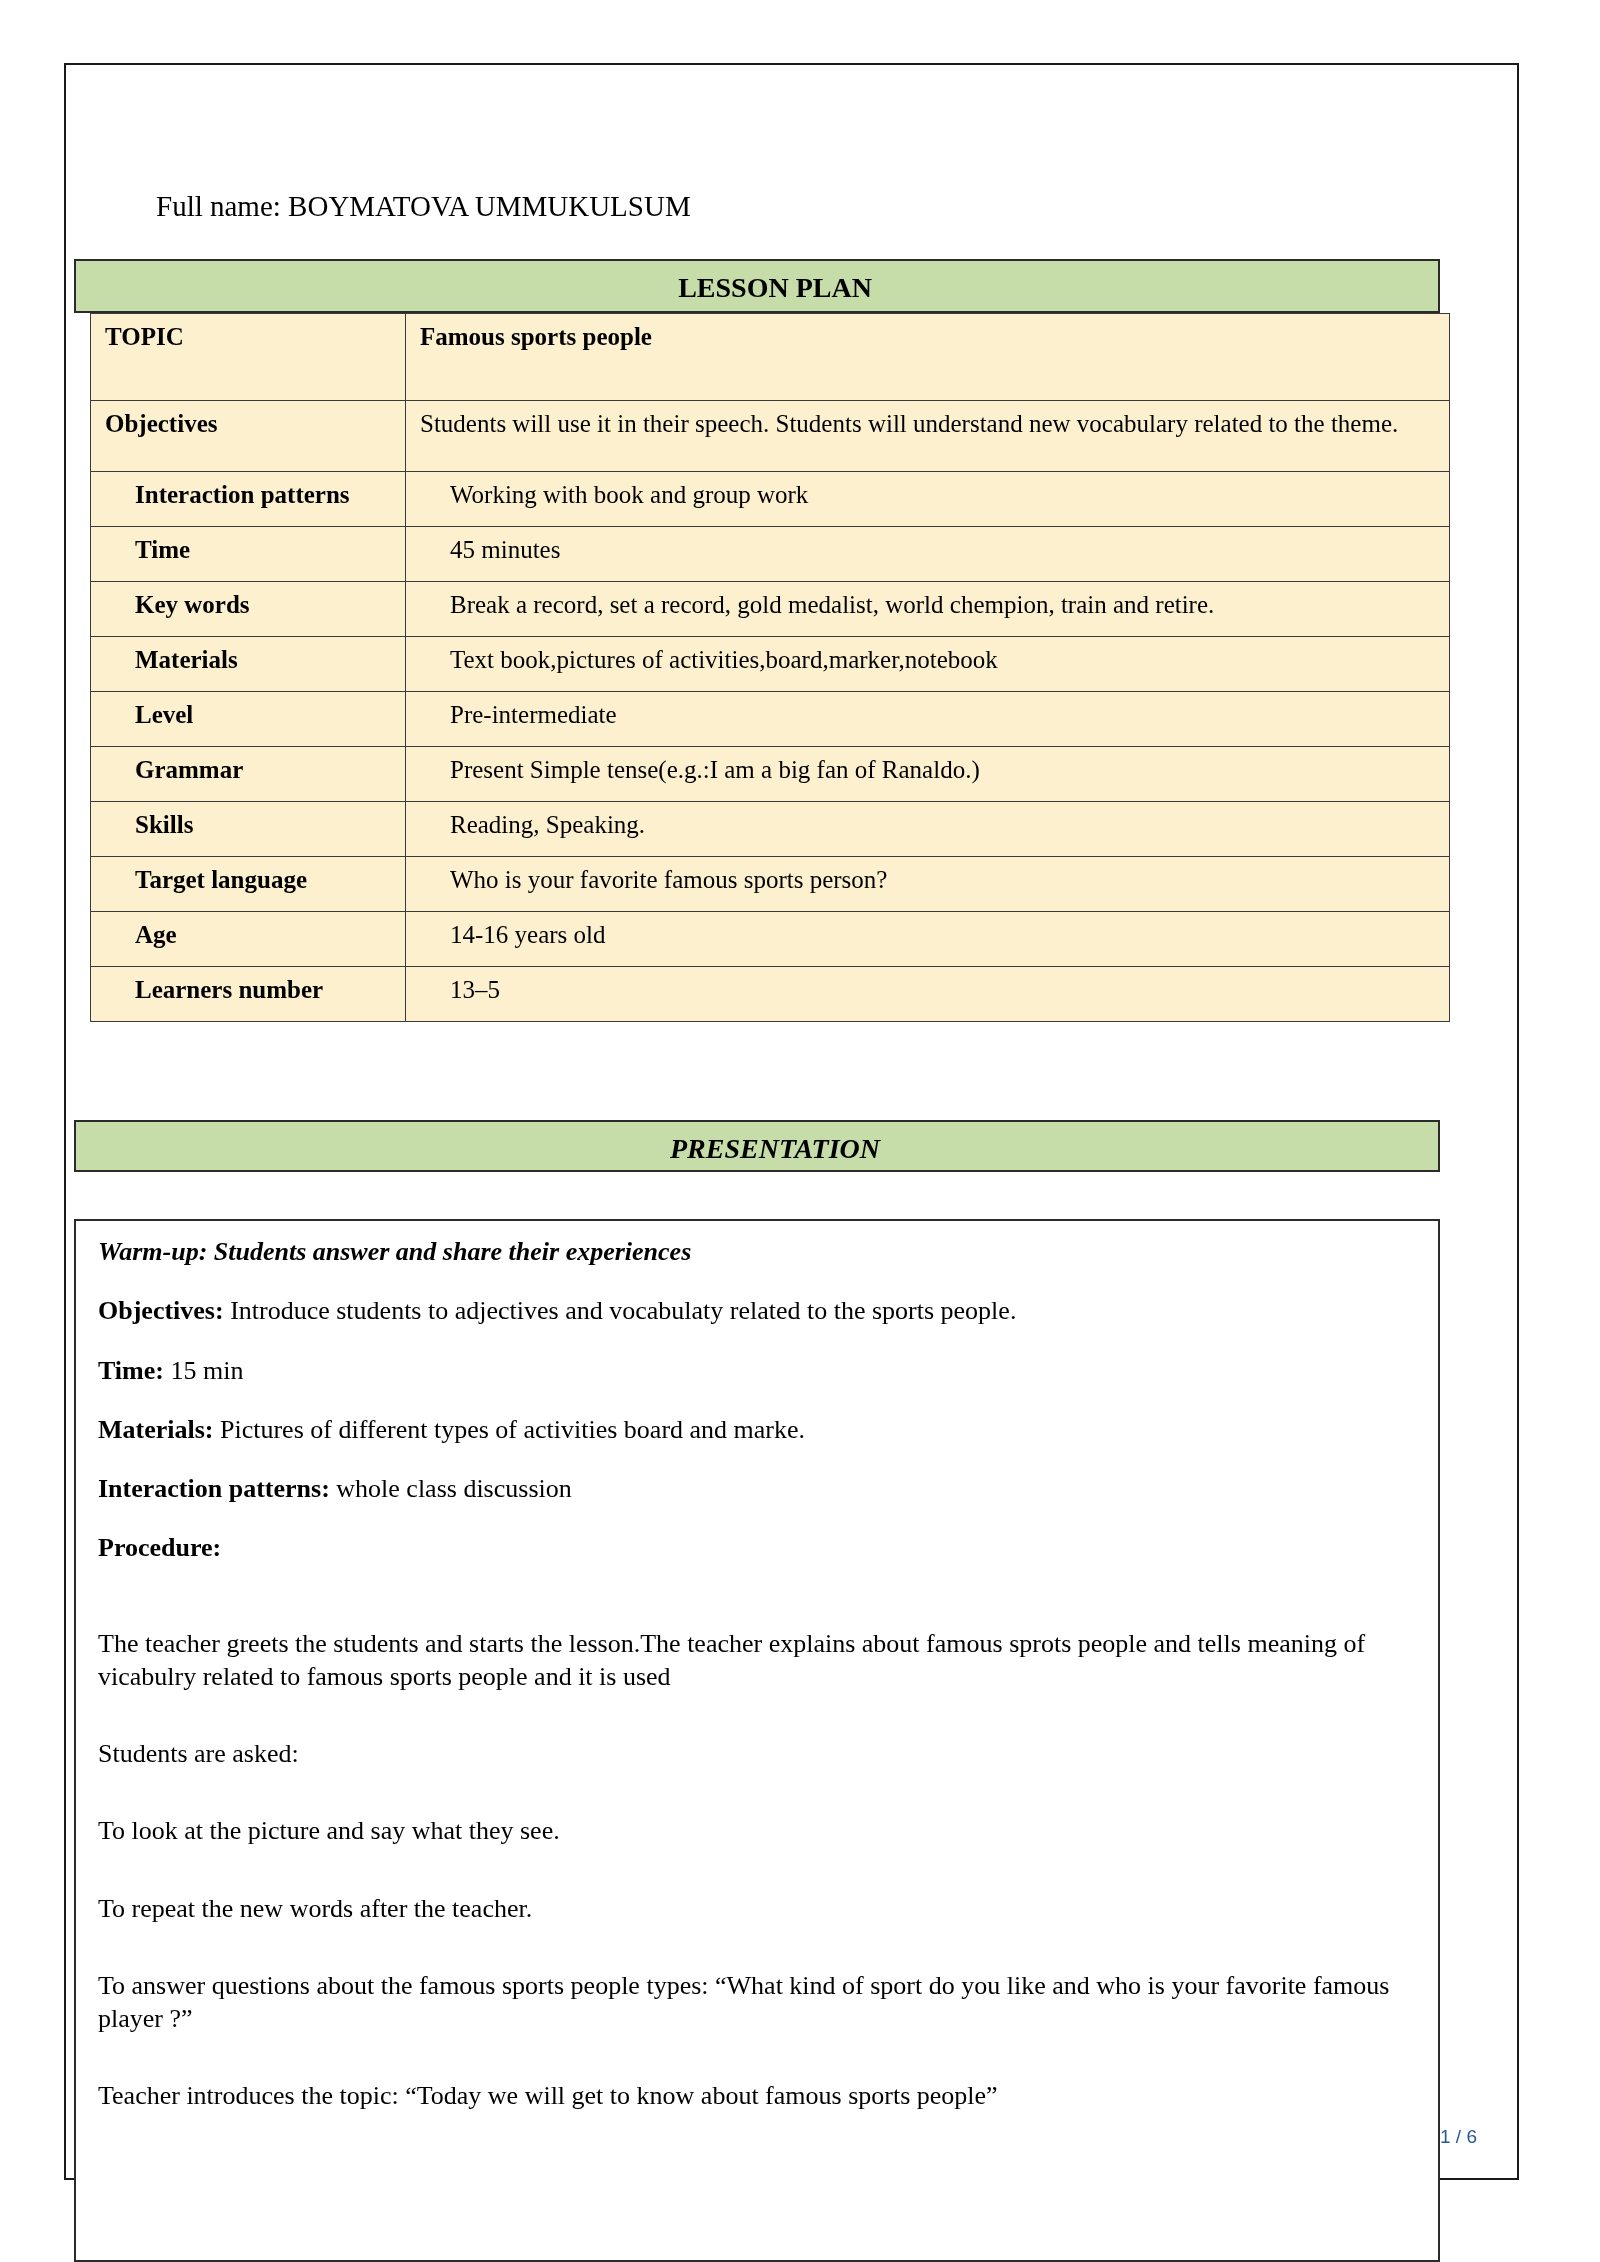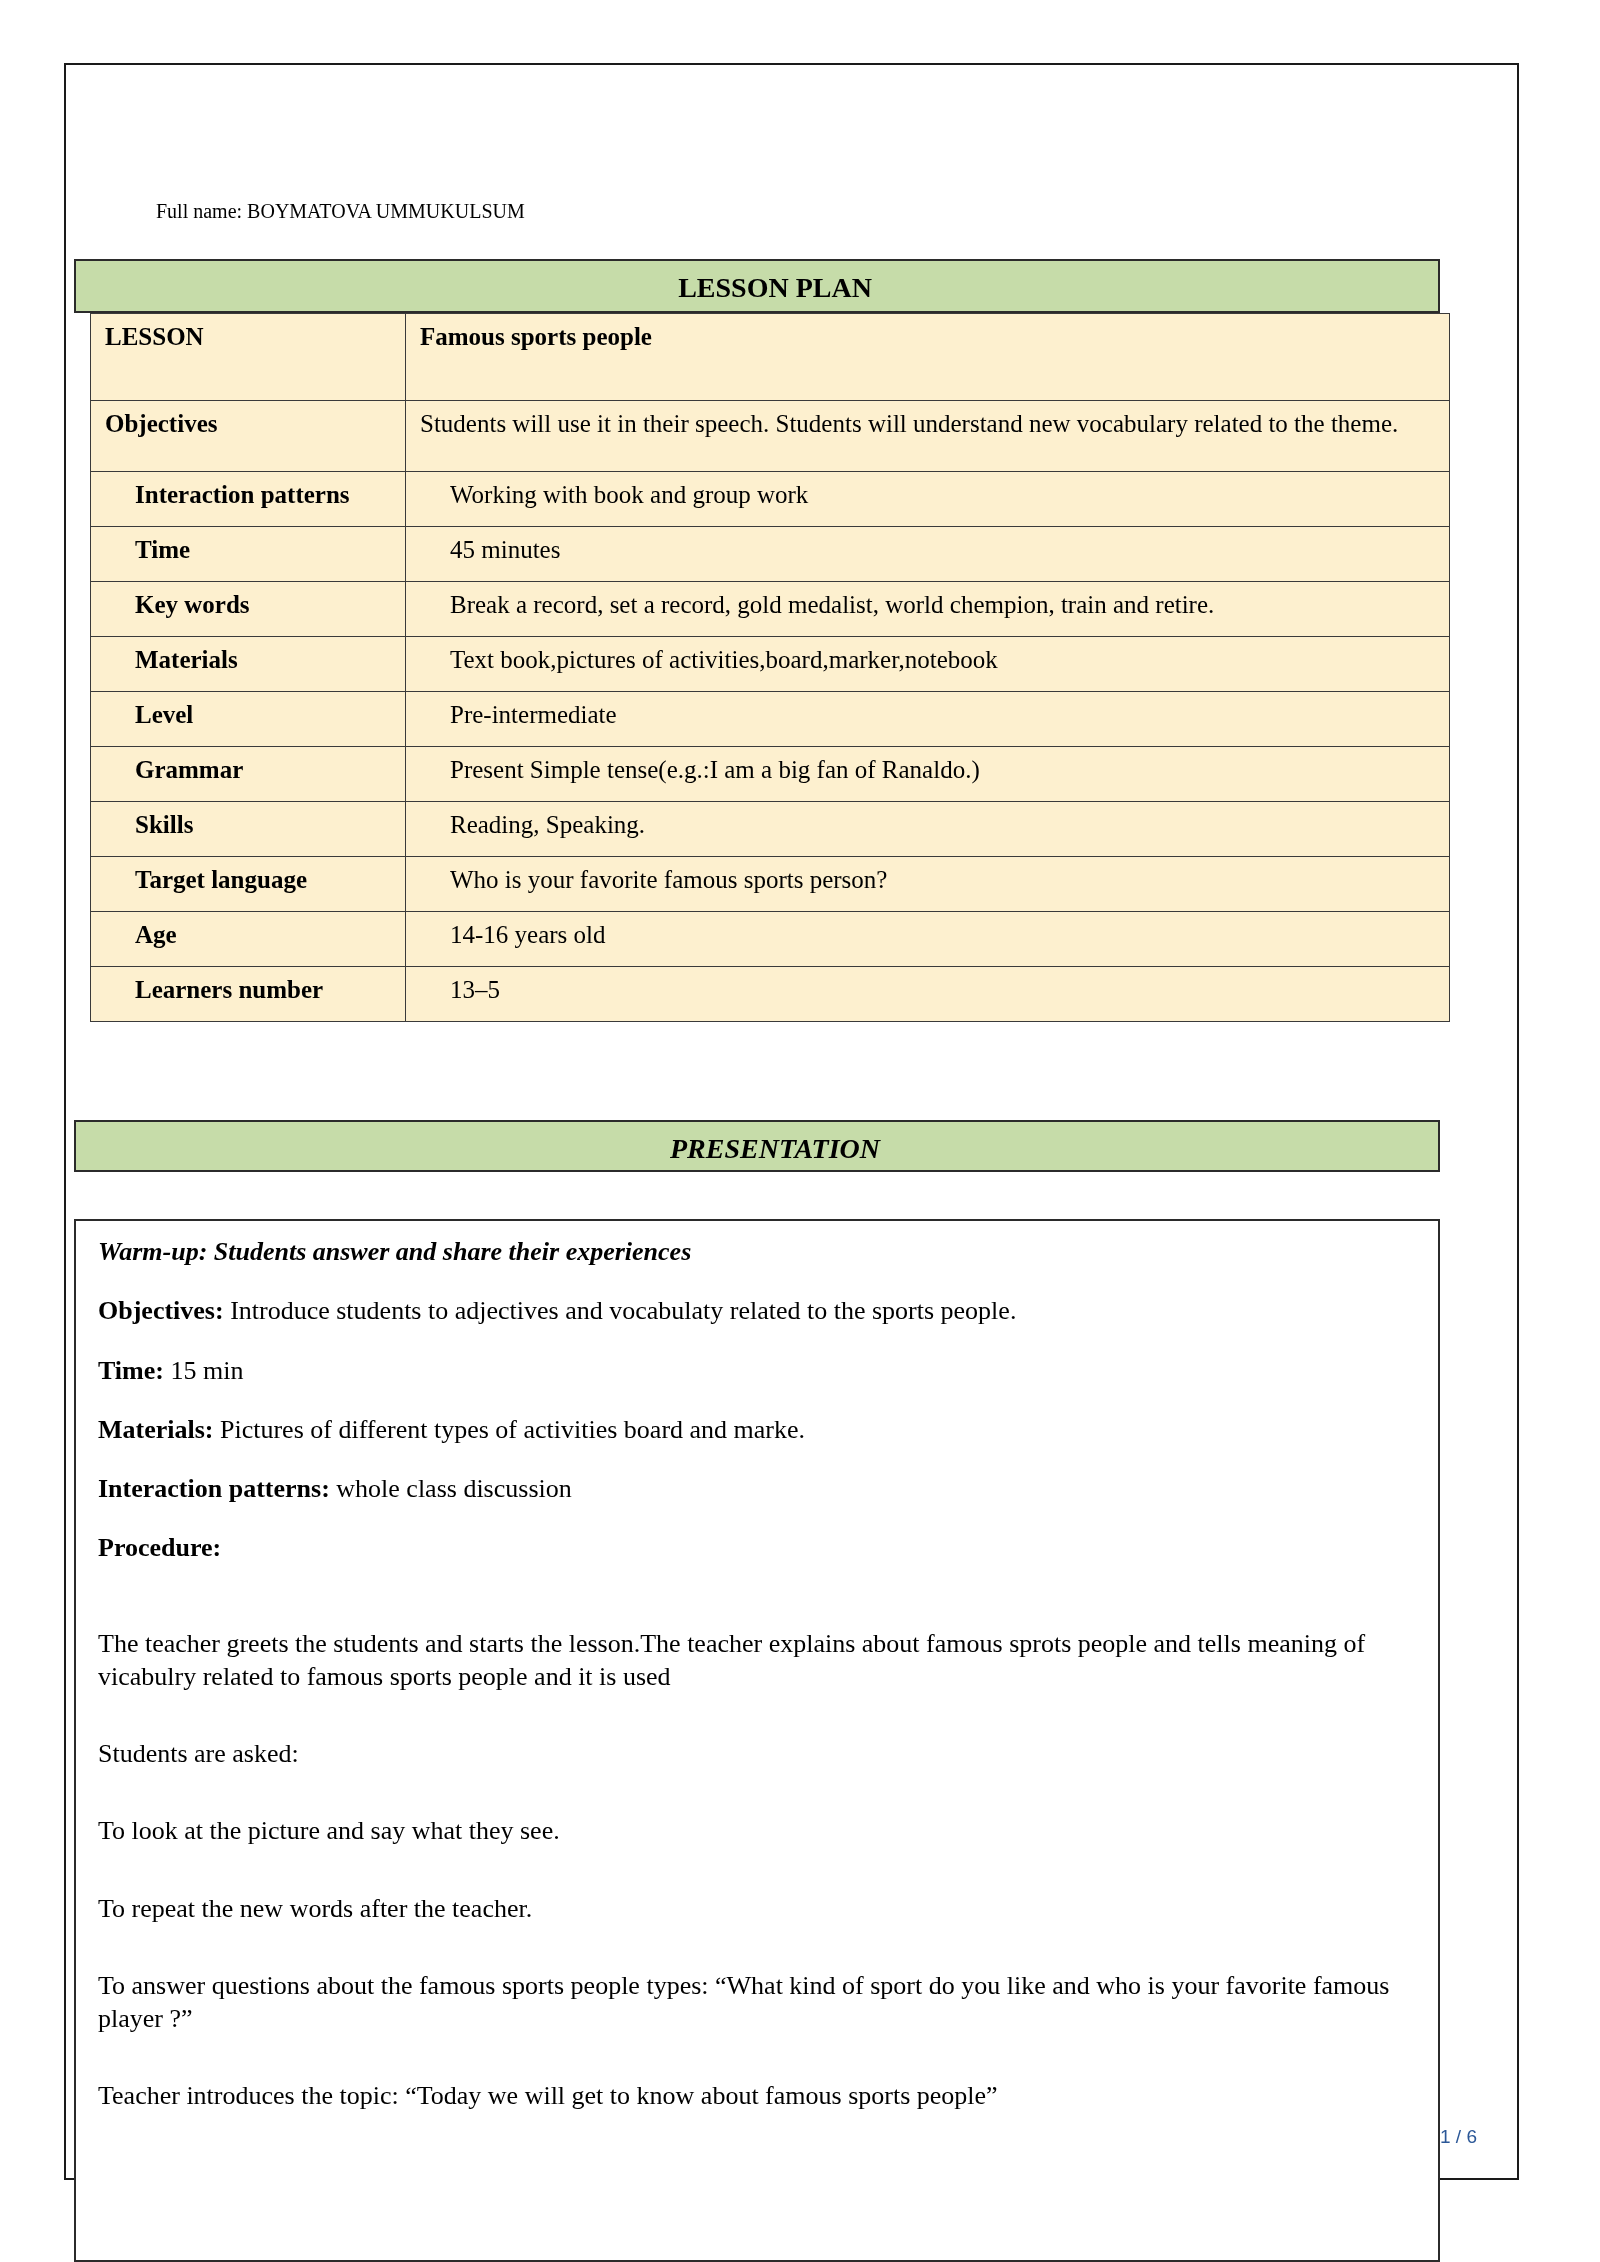--- a/index.html
+++ b/index.html
@@ -33,22 +33,22 @@
     left: 0;
     top: 0;
     width: 100%;
     height: 100%;
   }
 
   
   .author-line {
     position: absolute;
     left: 90px;
-    top: 134px;
-    font-size: 20px;
+    top: 124px;
+    font-size: 29px;
     line-height: 1.2;
     white-space: nowrap;
   }
 
   
   .banner {
     position: absolute;
     background: #c6dca9;
     border: 2px solid #2b2b2b;
     box-sizing: border-box;
@@ -164,21 +164,21 @@
 
     <div class="author-line">Full name: BOYMATOVA UMMUKULSUM</div>
 
     <div class="banner" id="banner-lesson-plan">
       <span class="banner-label">LESSON PLAN</span>
     </div>
 
     <table class="info-table">
       <tbody>
         <tr class="tall">
-          <td class="lbl">LESSON</td>
+          <td class="lbl">TOPIC</td>
           <td style="font-weight:bold;">Famous sports people</td>
         </tr>
         <tr class="two-line">
           <td class="lbl">Objectives</td>
           <td>Students will use it in their speech. Students will understand new vocabulary related to the theme.</td>
         </tr>
         <tr class="norm">
           <td class="lbl">Interaction patterns</td>
           <td>Working with book and group work</td>
         </tr>

